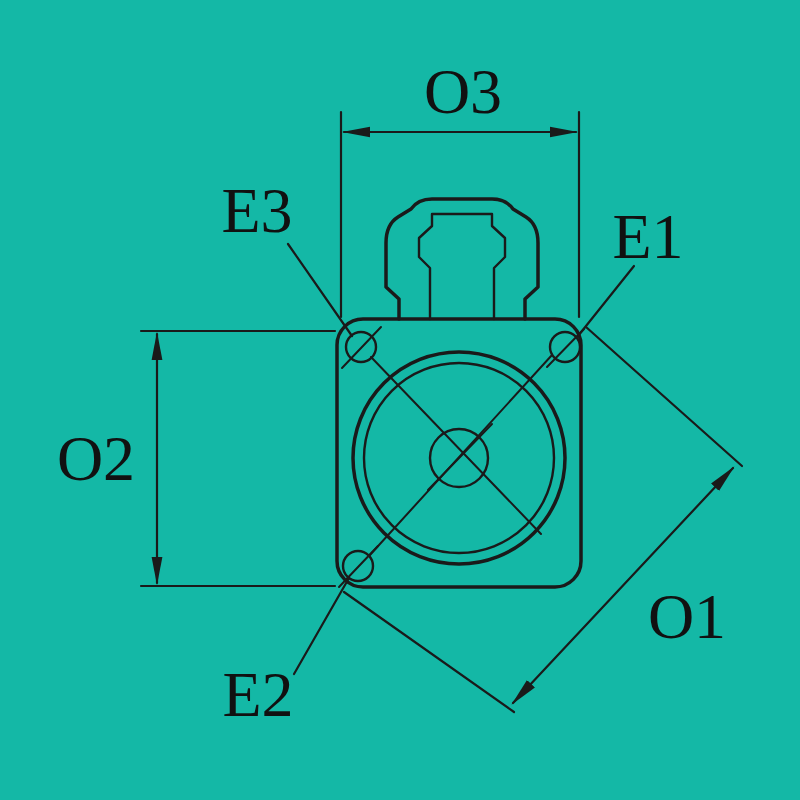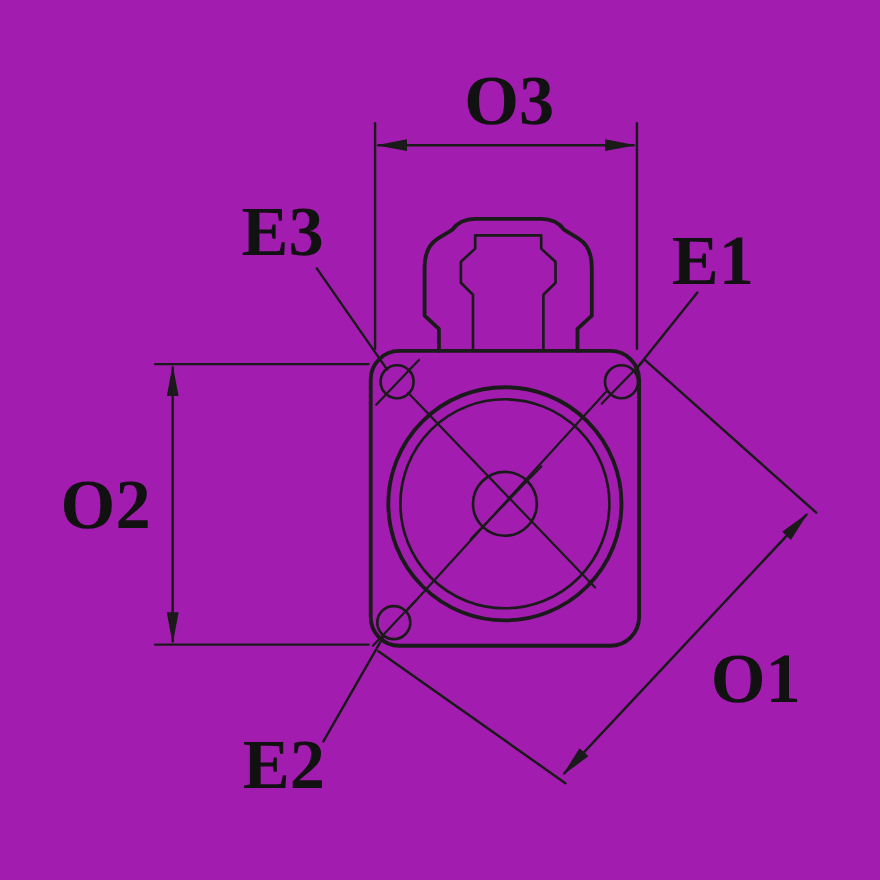--- a/index.html
+++ b/index.html
@@ -4,23 +4,22 @@
 <style>
   html, body {
     margin: 0;
     padding: 0;
     background: #ffffff;
   }
   .canvas {
     position: relative;
     width: 800px;
     height: 800px;
-    background: #a21caf;
+    background: #14b8a6;
     overflow: hidden;
-    font-weight: bold;
   }
   svg {
     display: block;
     width: 800px;
     height: 800px;
   }
   .part-line {
     fill: none;
     stroke: #1a1a1a;
     stroke-width: 3.5;

